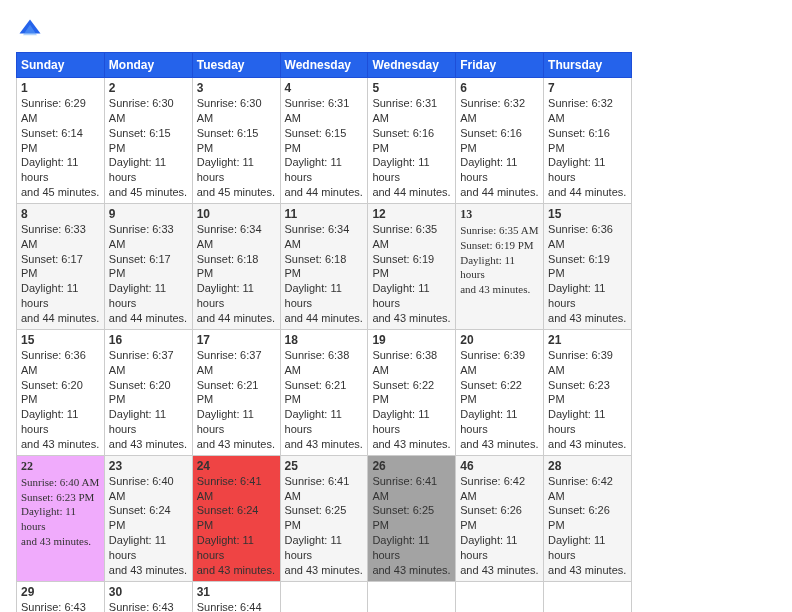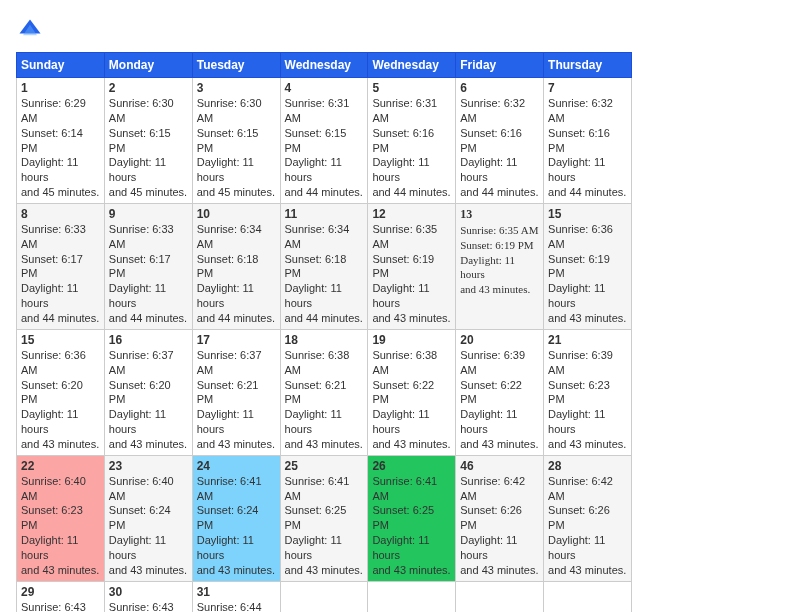--- a/index.html
+++ b/index.html
@@ -282,49 +282,49 @@
           </td>
           <td>
             <span class="day-num">21</span>
             <div class="cell-text" style="white-space: pre-line;">Sunrise: 6:39 AM
 Sunset: 6:23 PM
 Daylight: 11 hours
 and 43 minutes.</div>
           </td>
         </tr>
         <tr>
-          <td style="background: #fca5a5;">
+          <td style="background: #f0abfc; font-family: Liberation Serif, serif;">
             <span class="day-num">22</span>
             <div class="cell-text" style="white-space: pre-line;">Sunrise: 6:40 AM
 Sunset: 6:23 PM
 Daylight: 11 hours
 and 43 minutes.</div>
           </td>
           <td style="background: rgb(245, 245, 245);">
             <span class="day-num">23</span>
             <div class="cell-text" style="white-space: pre-line;">Sunrise: 6:40 AM
 Sunset: 6:24 PM
 Daylight: 11 hours
 and 43 minutes.</div>
           </td>
-          <td style="background: #7dd3fc;">
+          <td style="background: #ef4444;">
             <span class="day-num">24</span>
             <div class="cell-text" style="white-space: pre-line;">Sunrise: 6:41 AM
 Sunset: 6:24 PM
 Daylight: 11 hours
 and 43 minutes.</div>
           </td>
           <td style="background: rgb(245, 245, 245);">
             <span class="day-num">25</span>
             <div class="cell-text" style="white-space: pre-line;">Sunrise: 6:41 AM
 Sunset: 6:25 PM
 Daylight: 11 hours
 and 43 minutes.</div>
           </td>
-          <td style="background: #22c55e;">
+          <td style="background: #a3a3a3;">
             <span class="day-num">26</span>
             <div class="cell-text" style="white-space: pre-line;">Sunrise: 6:41 AM
 Sunset: 6:25 PM
 Daylight: 11 hours
 and 43 minutes.</div>
           </td>
           <td style="background: rgb(245, 245, 245);">
             <span class="day-num">46</span>
             <div class="cell-text" style="white-space: pre-line;">Sunrise: 6:42 AM
 Sunset: 6:26 PM

